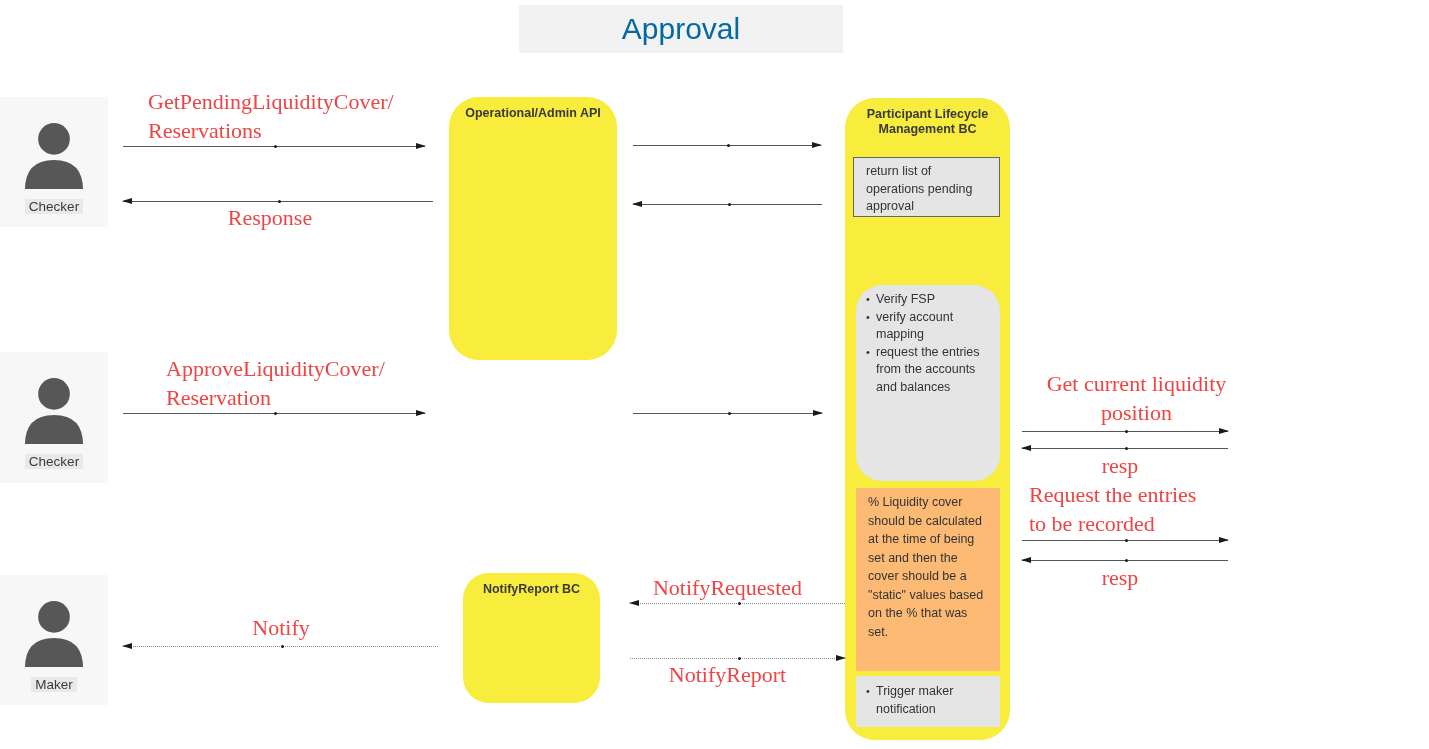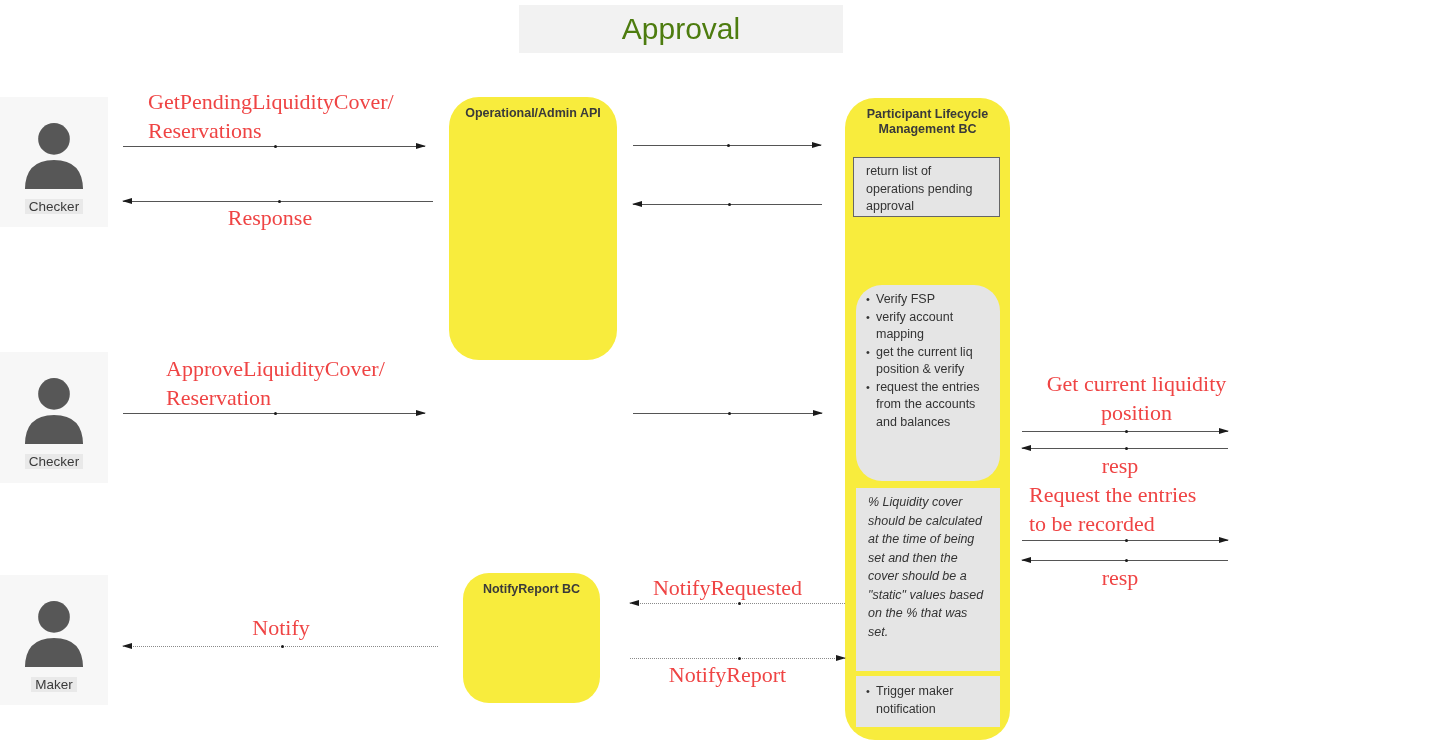--- a/index.html
+++ b/index.html
@@ -2,35 +2,35 @@
 <html><head>
 <meta charset="utf-8">
 <style>
   * { margin:0; padding:0; box-sizing:border-box; }
   html,body { background:#ffffff; }
   body { font-family:"Liberation Sans","DejaVu Sans",sans-serif; color:#3a3a3a; }
   #canvas { position:relative; width:1429px; height:749px; background:#ffffff; overflow:hidden; }
 
   
   .title-box { position:absolute; left:519px; top:5px; width:324px; height:48px;
-    background:#f2f2f2; text-align:center; line-height:48px; font-size:30px; color:#4d7c0f; }
+    background:#f2f2f2; text-align:center; line-height:48px; font-size:30px; color:#0369a1; }
 
   
   .actor { position:absolute; left:0; width:108px; background:#f7f7f7; text-align:center; }
   .actor svg { display:block; margin:16px auto 2px auto; }
   .actor .actor-label { display:inline-block; background:#e9e9e9; padding:0 4px; font-size:13.5px; color:#3a3a3a; }
 
   
   .comp { position:absolute; background:#f8ec3d; border-radius:30px; text-align:center; }
   .comp .comp-title { font-weight:bold; font-size:12.5px; color:#3a3a3a; padding:9px 8px 0 8px; line-height:15px; }
 
   
   .note { position:absolute; background:#e5e5e5; font-size:12.5px; line-height:17.5px; text-align:left; color:#333; }
   .note.bordered { border:1px solid #666; }
-  .note.green { background:#e5e5e5; line-height:18.5px;font-style:italic; }
+  .note.green { background:#fdba74; line-height:18.5px; }
   .note ul { list-style:none; padding:6px 4px 4px 8px; }
   .note ul li { padding-left:12px; position:relative; }
   .note ul li::before { content:"•"; position:absolute; left:2px; font-size:11px; }
   .note .note-text { display:block; padding:5px 12px; }
 
   
   .arrow { position:absolute; height:0; border-top:1px solid #555; }
   .arrow.dotted { border-top:1px dotted #8a8a8a; }
   .ah { position:absolute; width:0; height:0; top:-4px; }
   .ah.right { right:-1px; border-left:10px solid #1a1a1a; border-top:3.5px solid transparent; border-bottom:3.5px solid transparent; }
@@ -89,21 +89,20 @@
 
 
   <div class="note bordered" style="left:853px; top:157px; width:147px; height:60px;">
     <span class="note-text">return list of operations pending approval</span>
   </div>
 
   <div class="note" style="left:856px; top:285px; width:144px; height:196px;border-radius:26px;">
     <ul>
       <li>Verify FSP</li>
       <li>verify account mapping</li>
-      <li>get the current liq position &amp; verify</li>
       <li>request the entries from the accounts and balances</li>
     </ul>
   </div>
 
   <div class="note green" style="left:856px; top:488px; width:144px; height:183px;">
     <span class="note-text">% Liquidity cover should be calculated at the time of being set and then the cover should be a "static" values based on the % that was set.</span>
   </div>
 
   <div class="note" style="left:856px; top:676px; width:144px; height:51px;">
     <ul style="padding-top:7px;">

